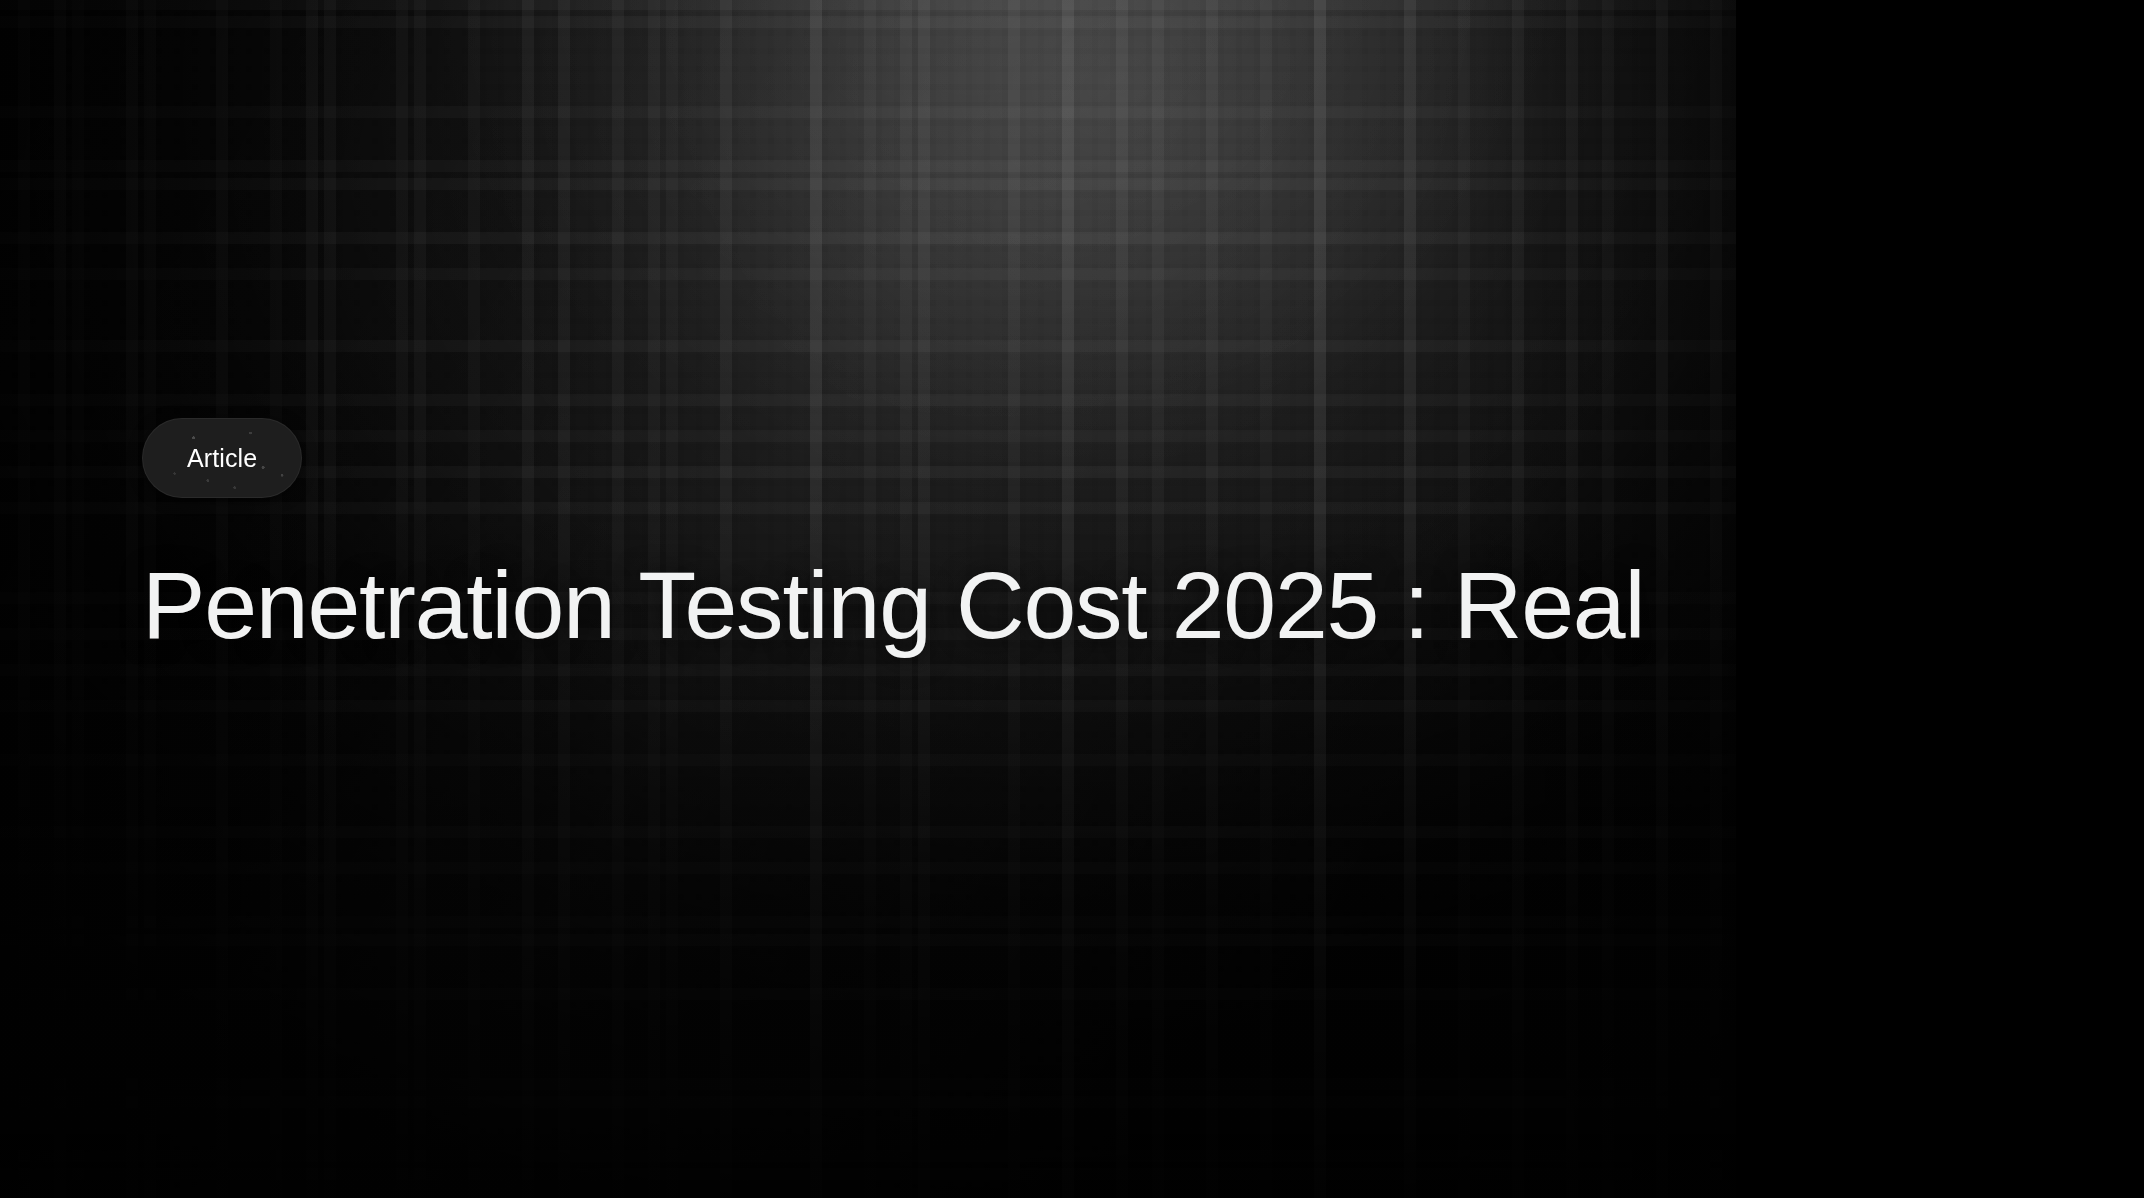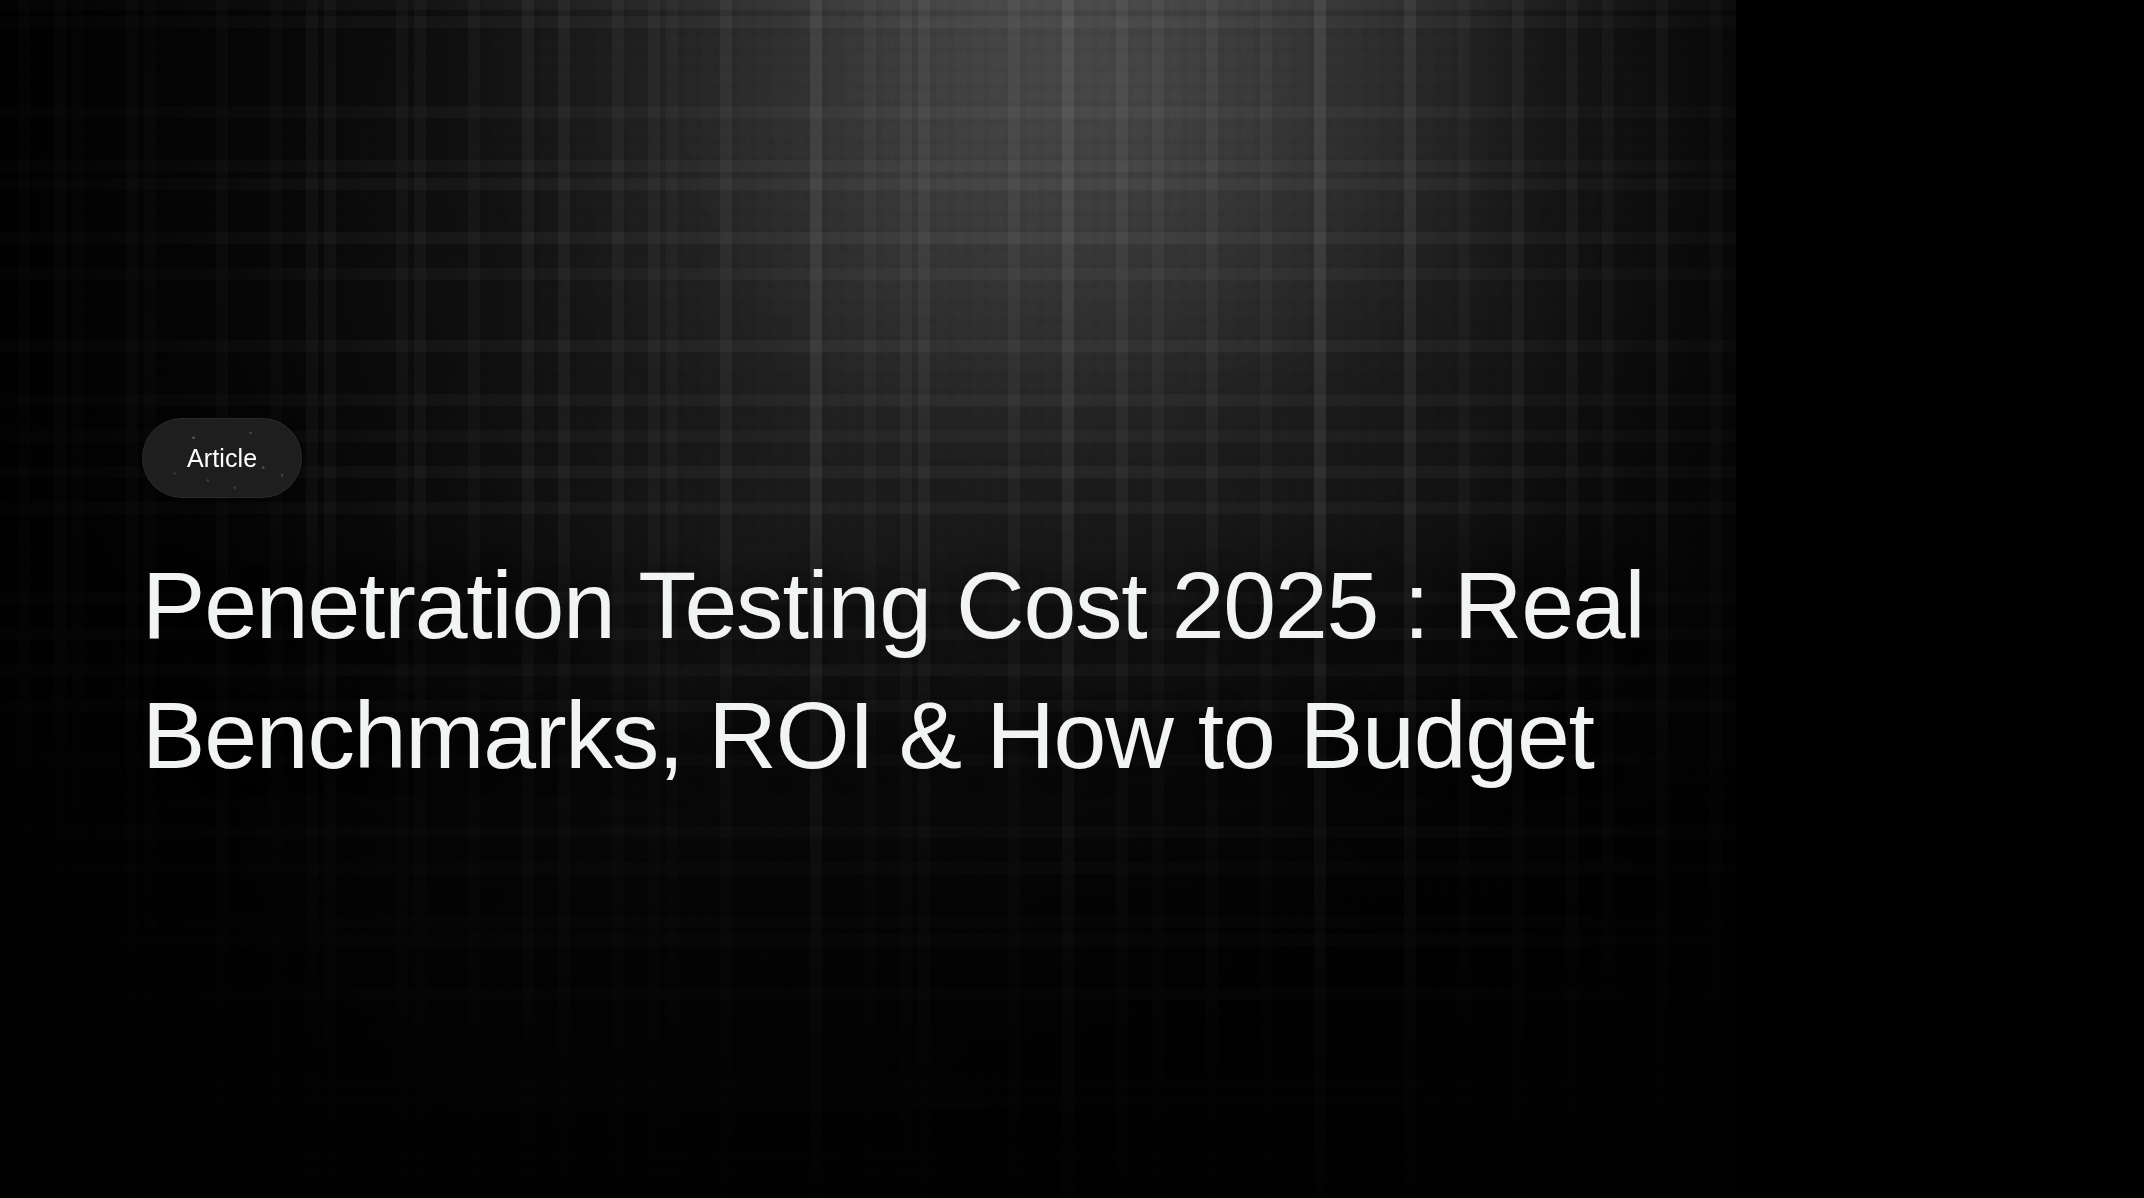--- a/index.html
+++ b/index.html
@@ -197,17 +197,16 @@
   <div class="bg-vignette2"></div>
 
   <div class="content">
 
     <div class="badge">
       <span class="badge-label">Article</span>
     </div>
 
     <h1 class="headline">
       <span class="line">Penetration Testing Cost 2025 : Real</span>
-      <span class="line">Benchmarks, ROI &amp; How to Budget</span>
     </h1>
 
   </div>
 </div>
 
 </body></html>

